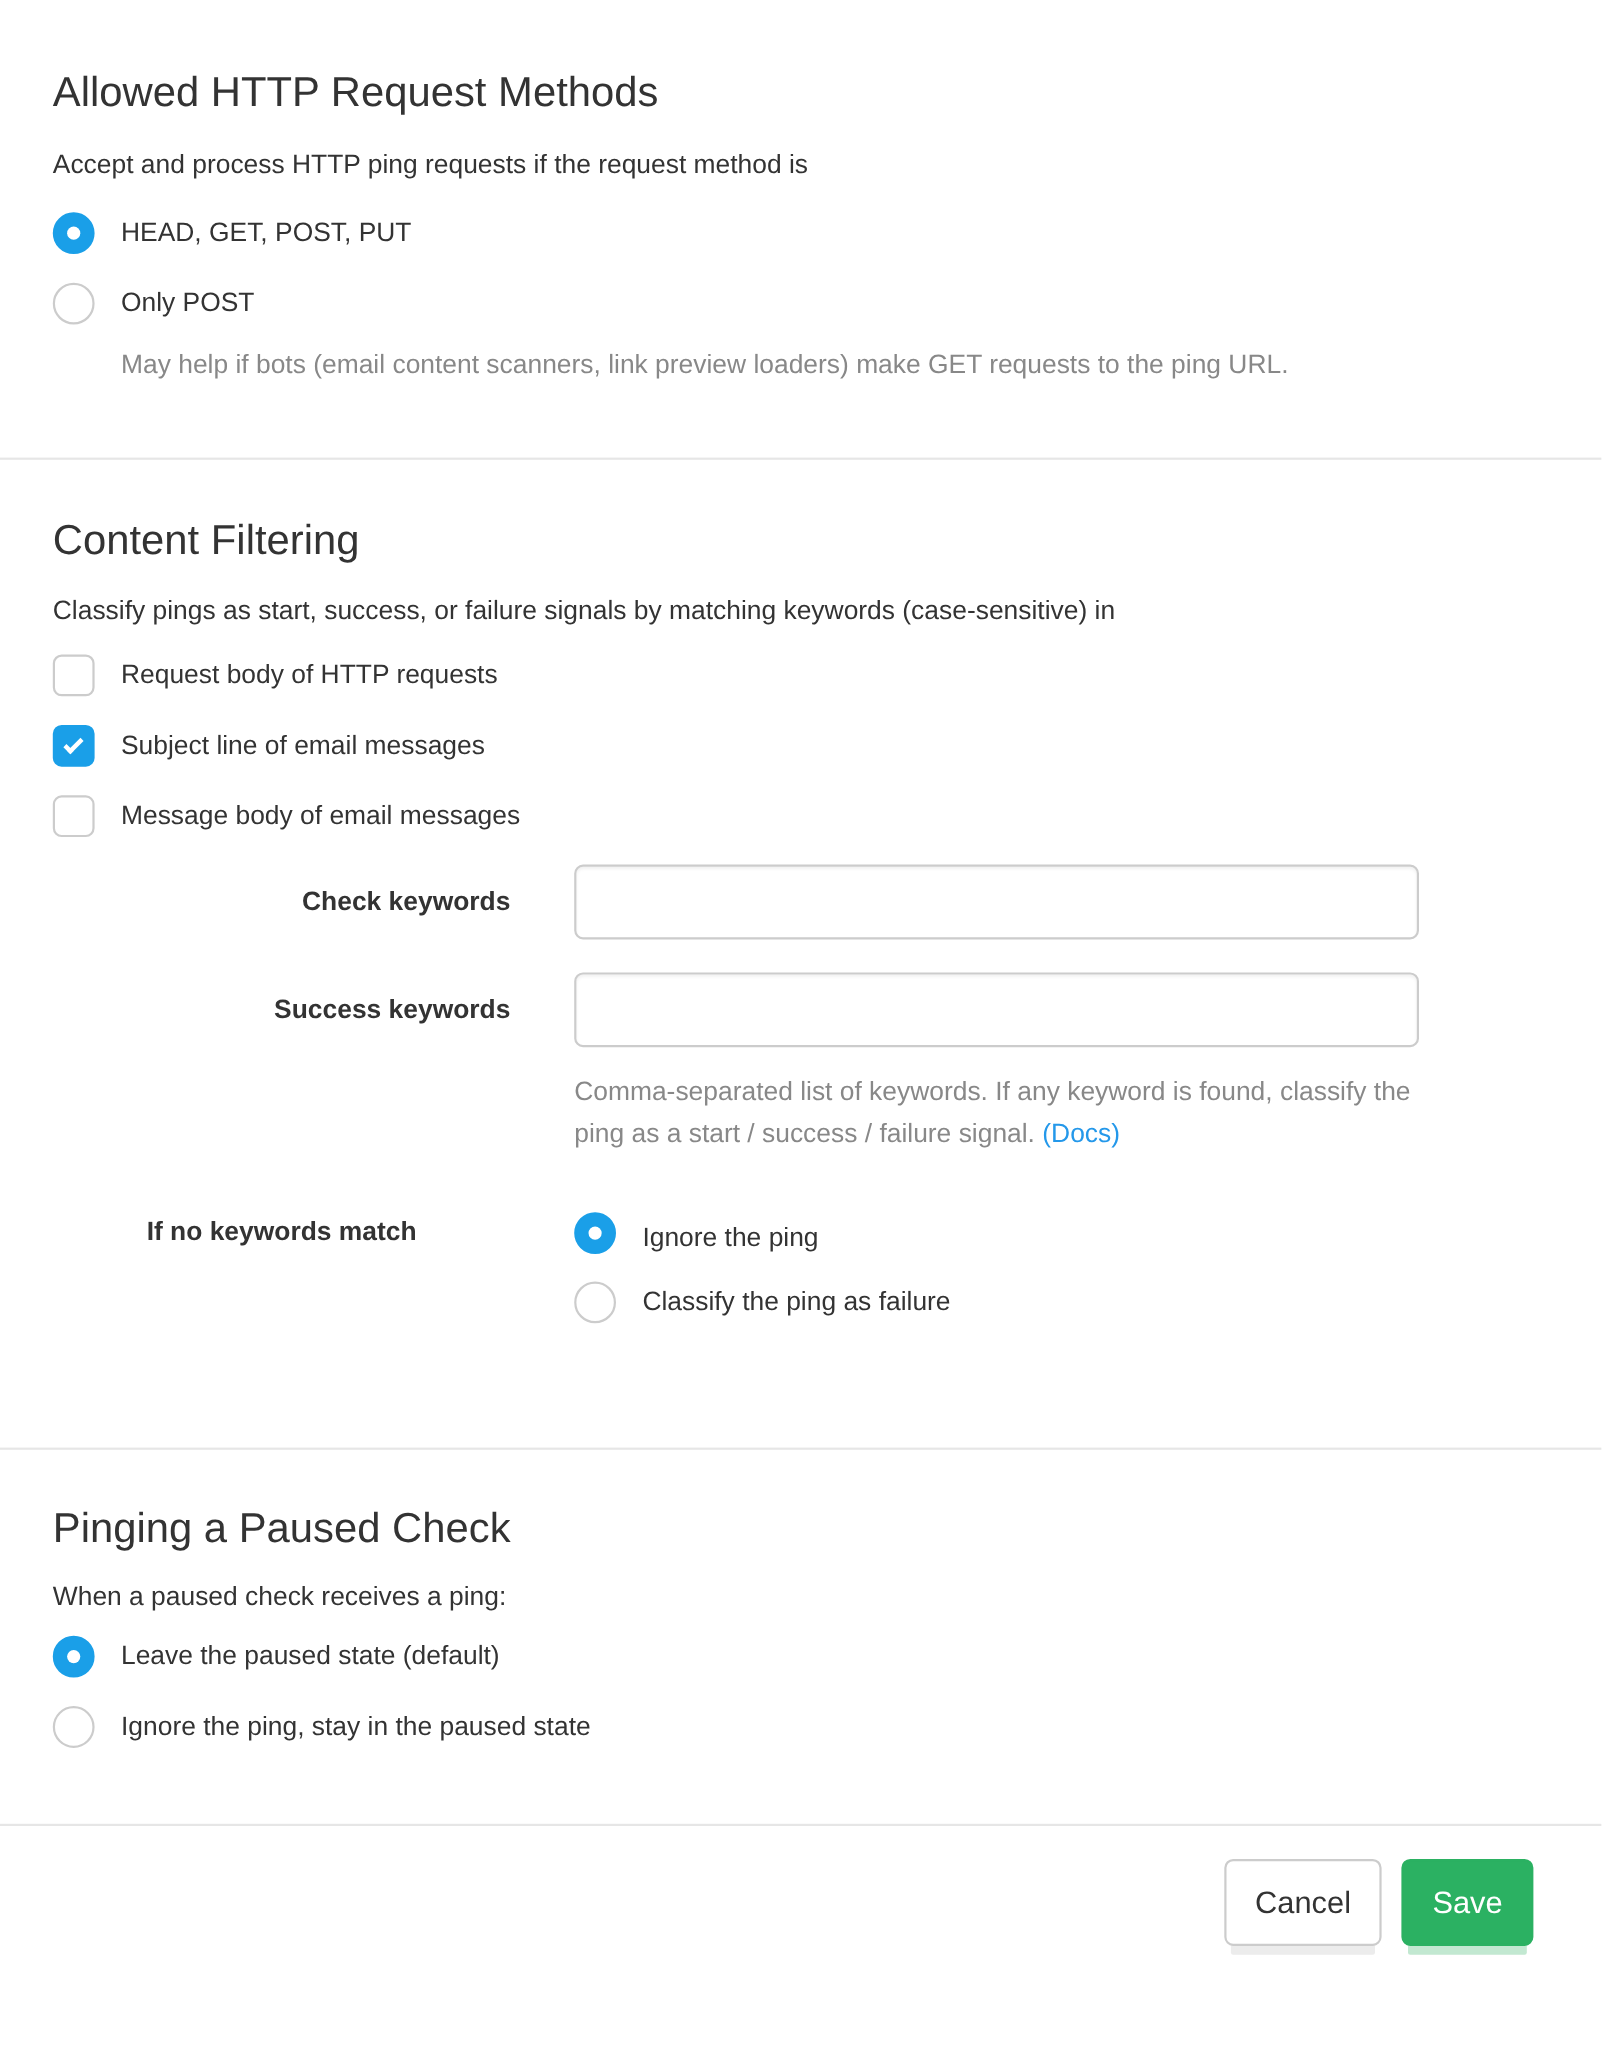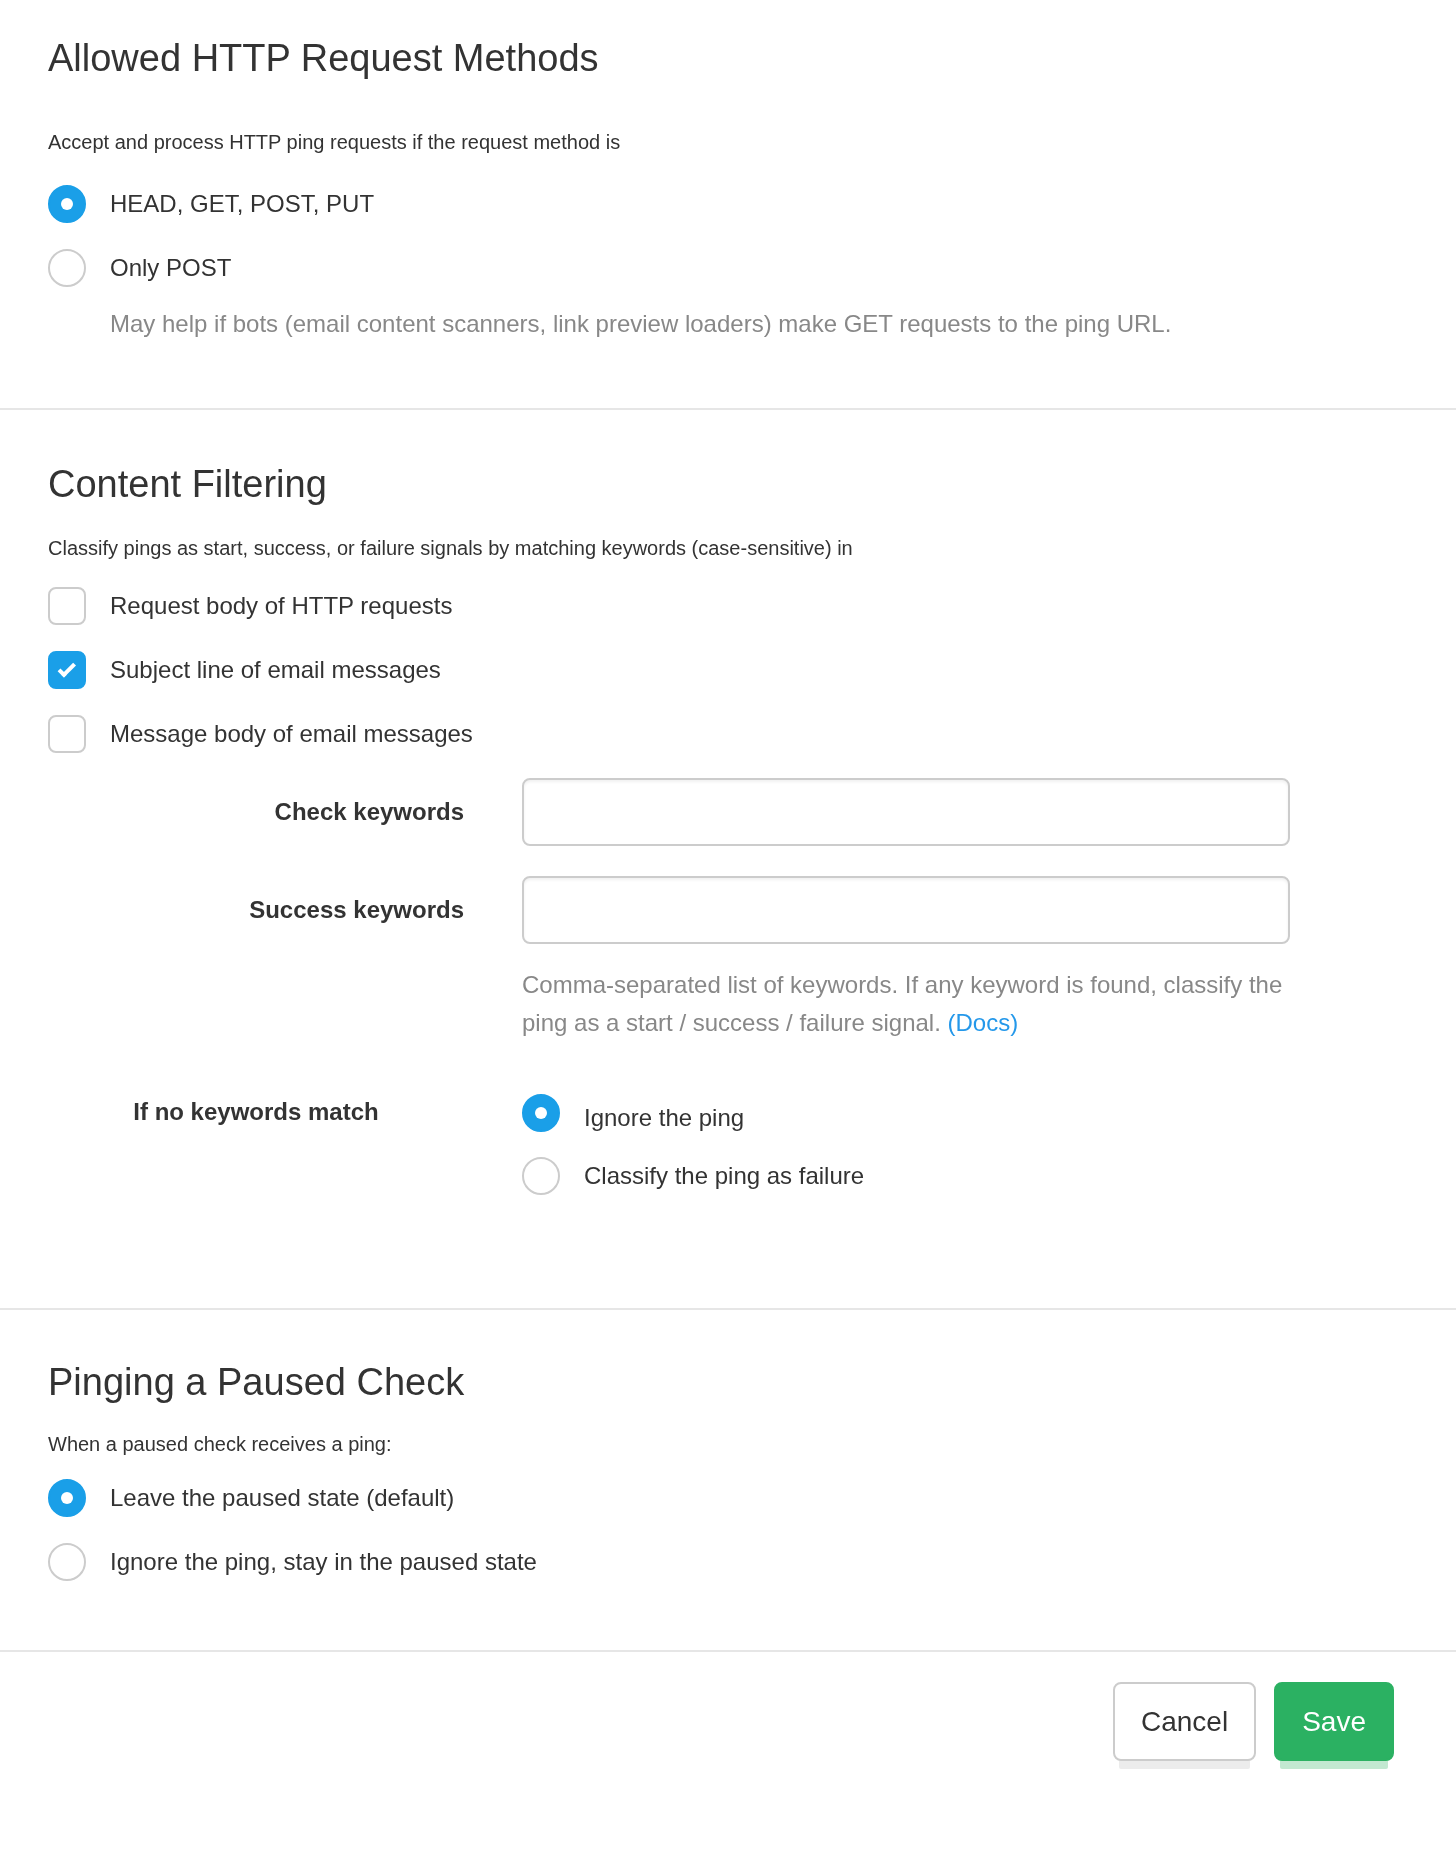--- a/index.html
+++ b/index.html
@@ -14,33 +14,33 @@
   *{box-sizing:border-box;}
   html,body{margin:0;padding:0;}
   body{
     width:1456px;
     min-height:1868px;
     background:#ffffff;
     font-family:"Liberation Sans","DejaVu Sans",sans-serif;
     color:var(--text-dark);
   }
   .panel{
-    padding:34px 48px 66px 48px;
+    padding:60px 48px 66px 48px;
     border-bottom:2px solid var(--divider-gray);
   }
   .panel h1{
     margin:0;
     font-size:38px;
     font-weight:400;
     line-height:48px;
     color:var(--text-dark);
   }
   .desc{
-    margin:44px 0 0 0;
-    font-size:20px;
+    margin:26px 0 0 0;
+    font-size:24px;
     line-height:32px;
     color:var(--text-dark);
   }
   
   .choice{
     display:flex;
     align-items:center;
     height:40px;
     margin-top:24px;
     cursor:pointer;

